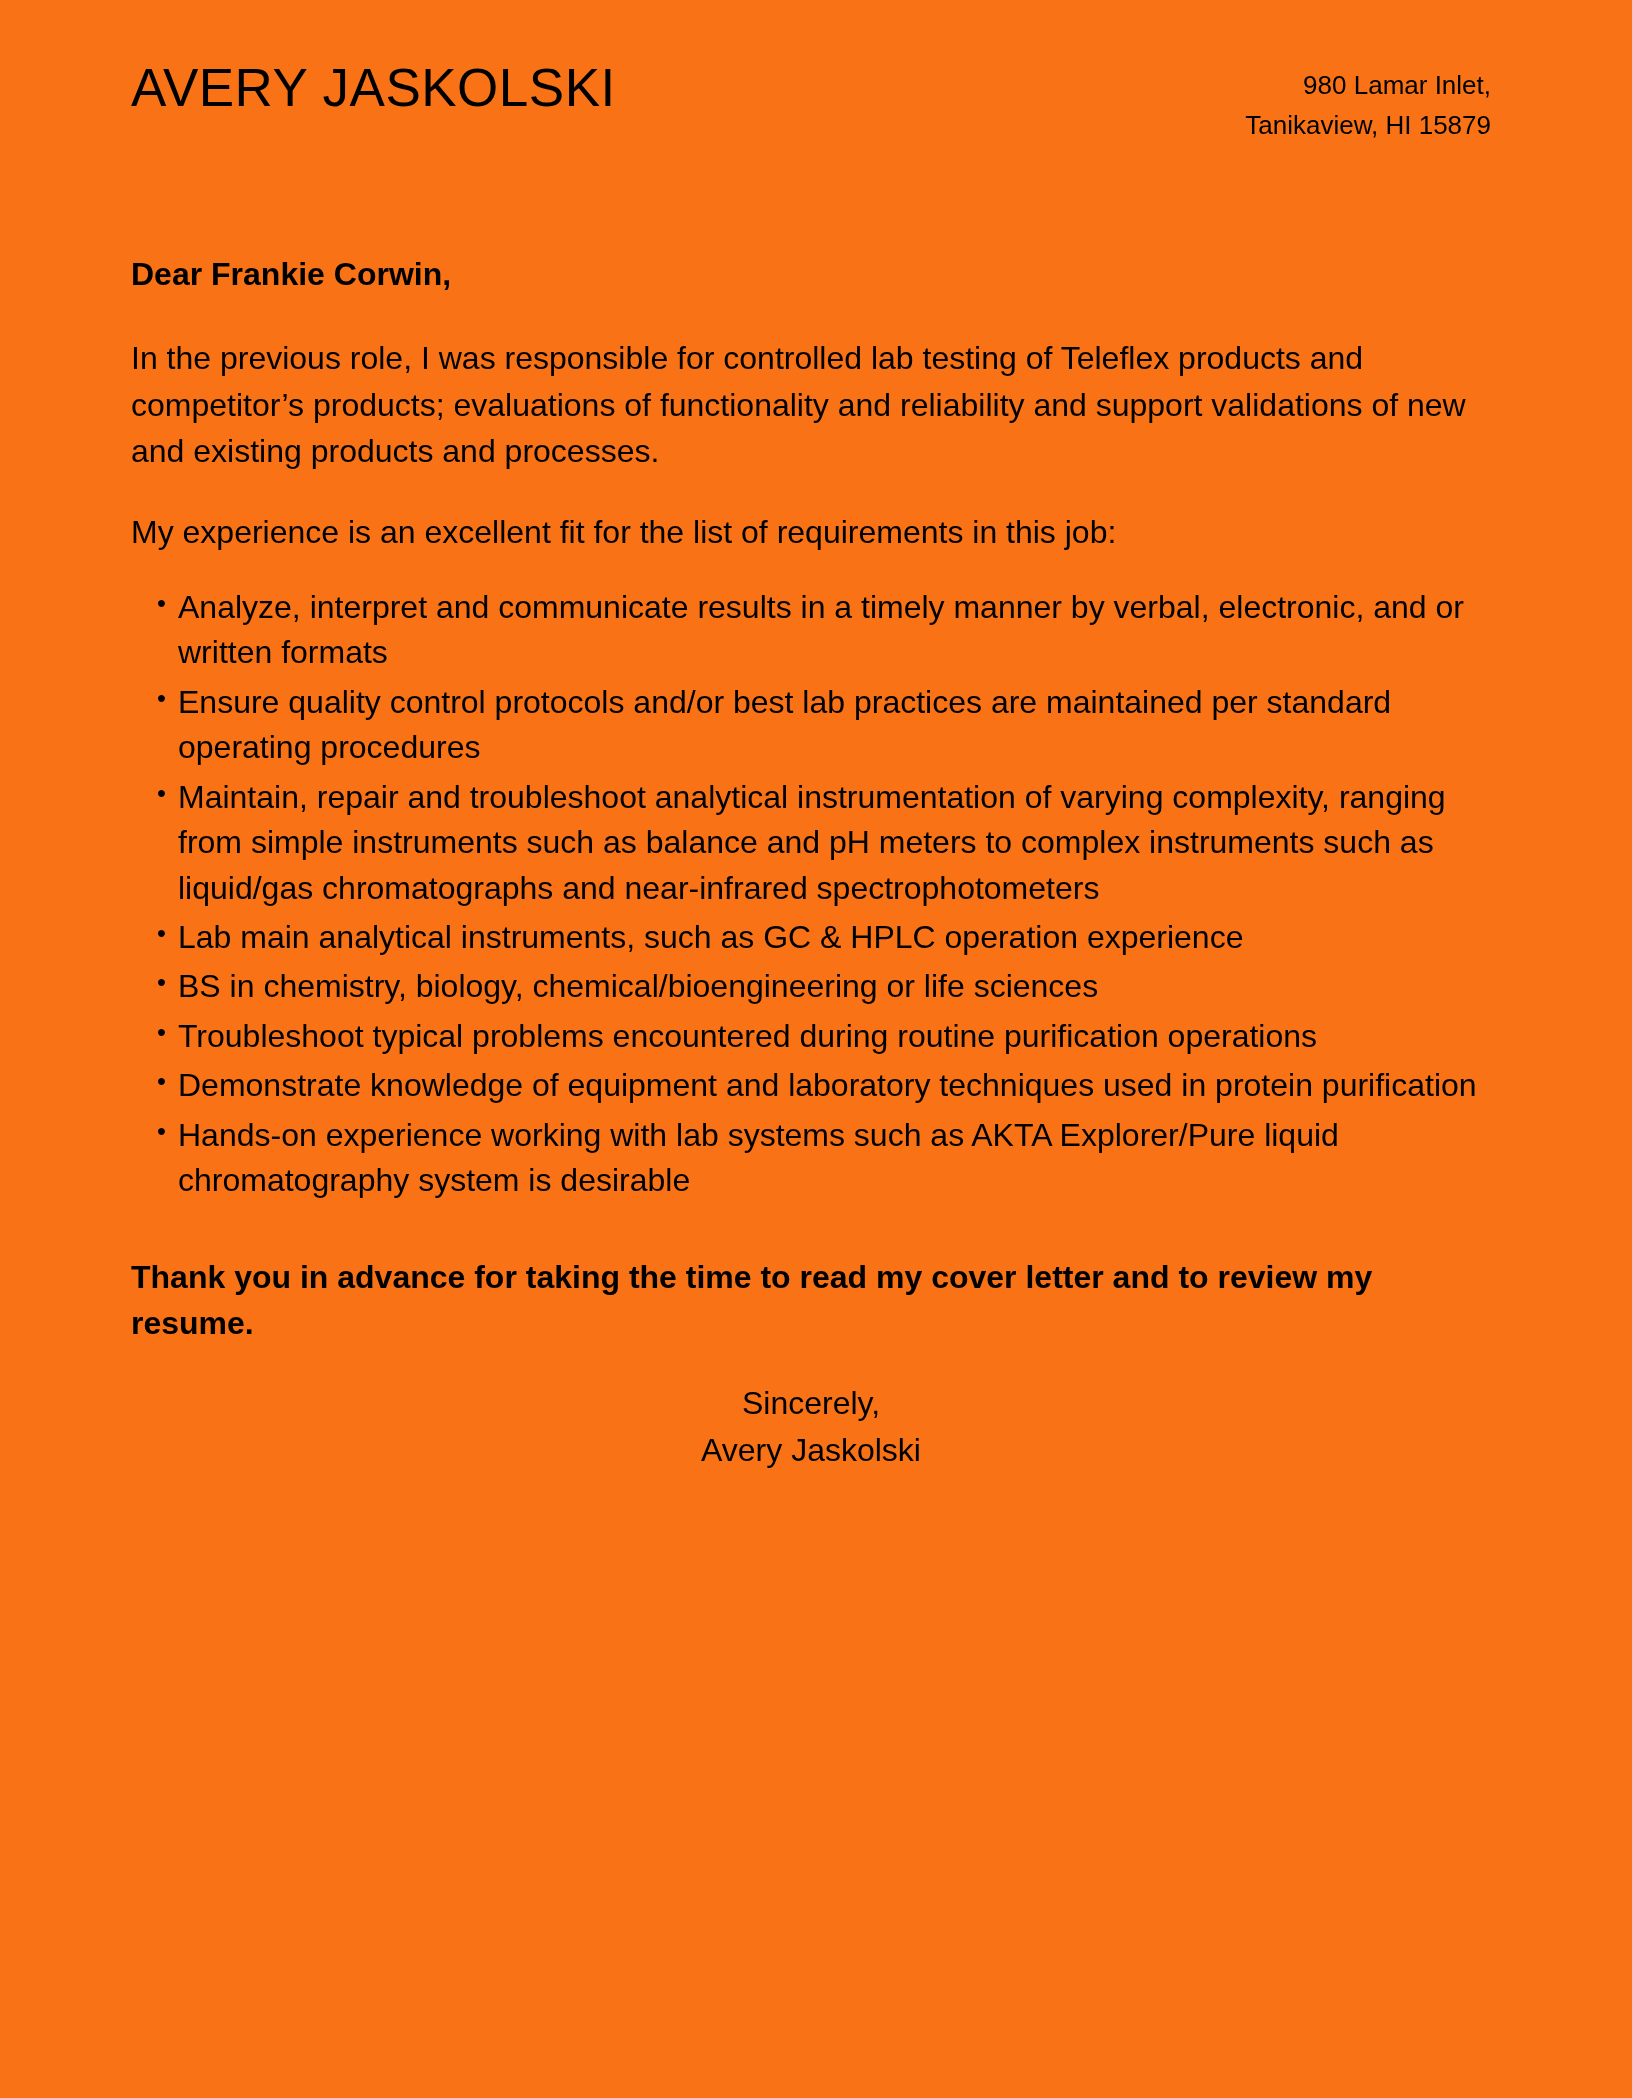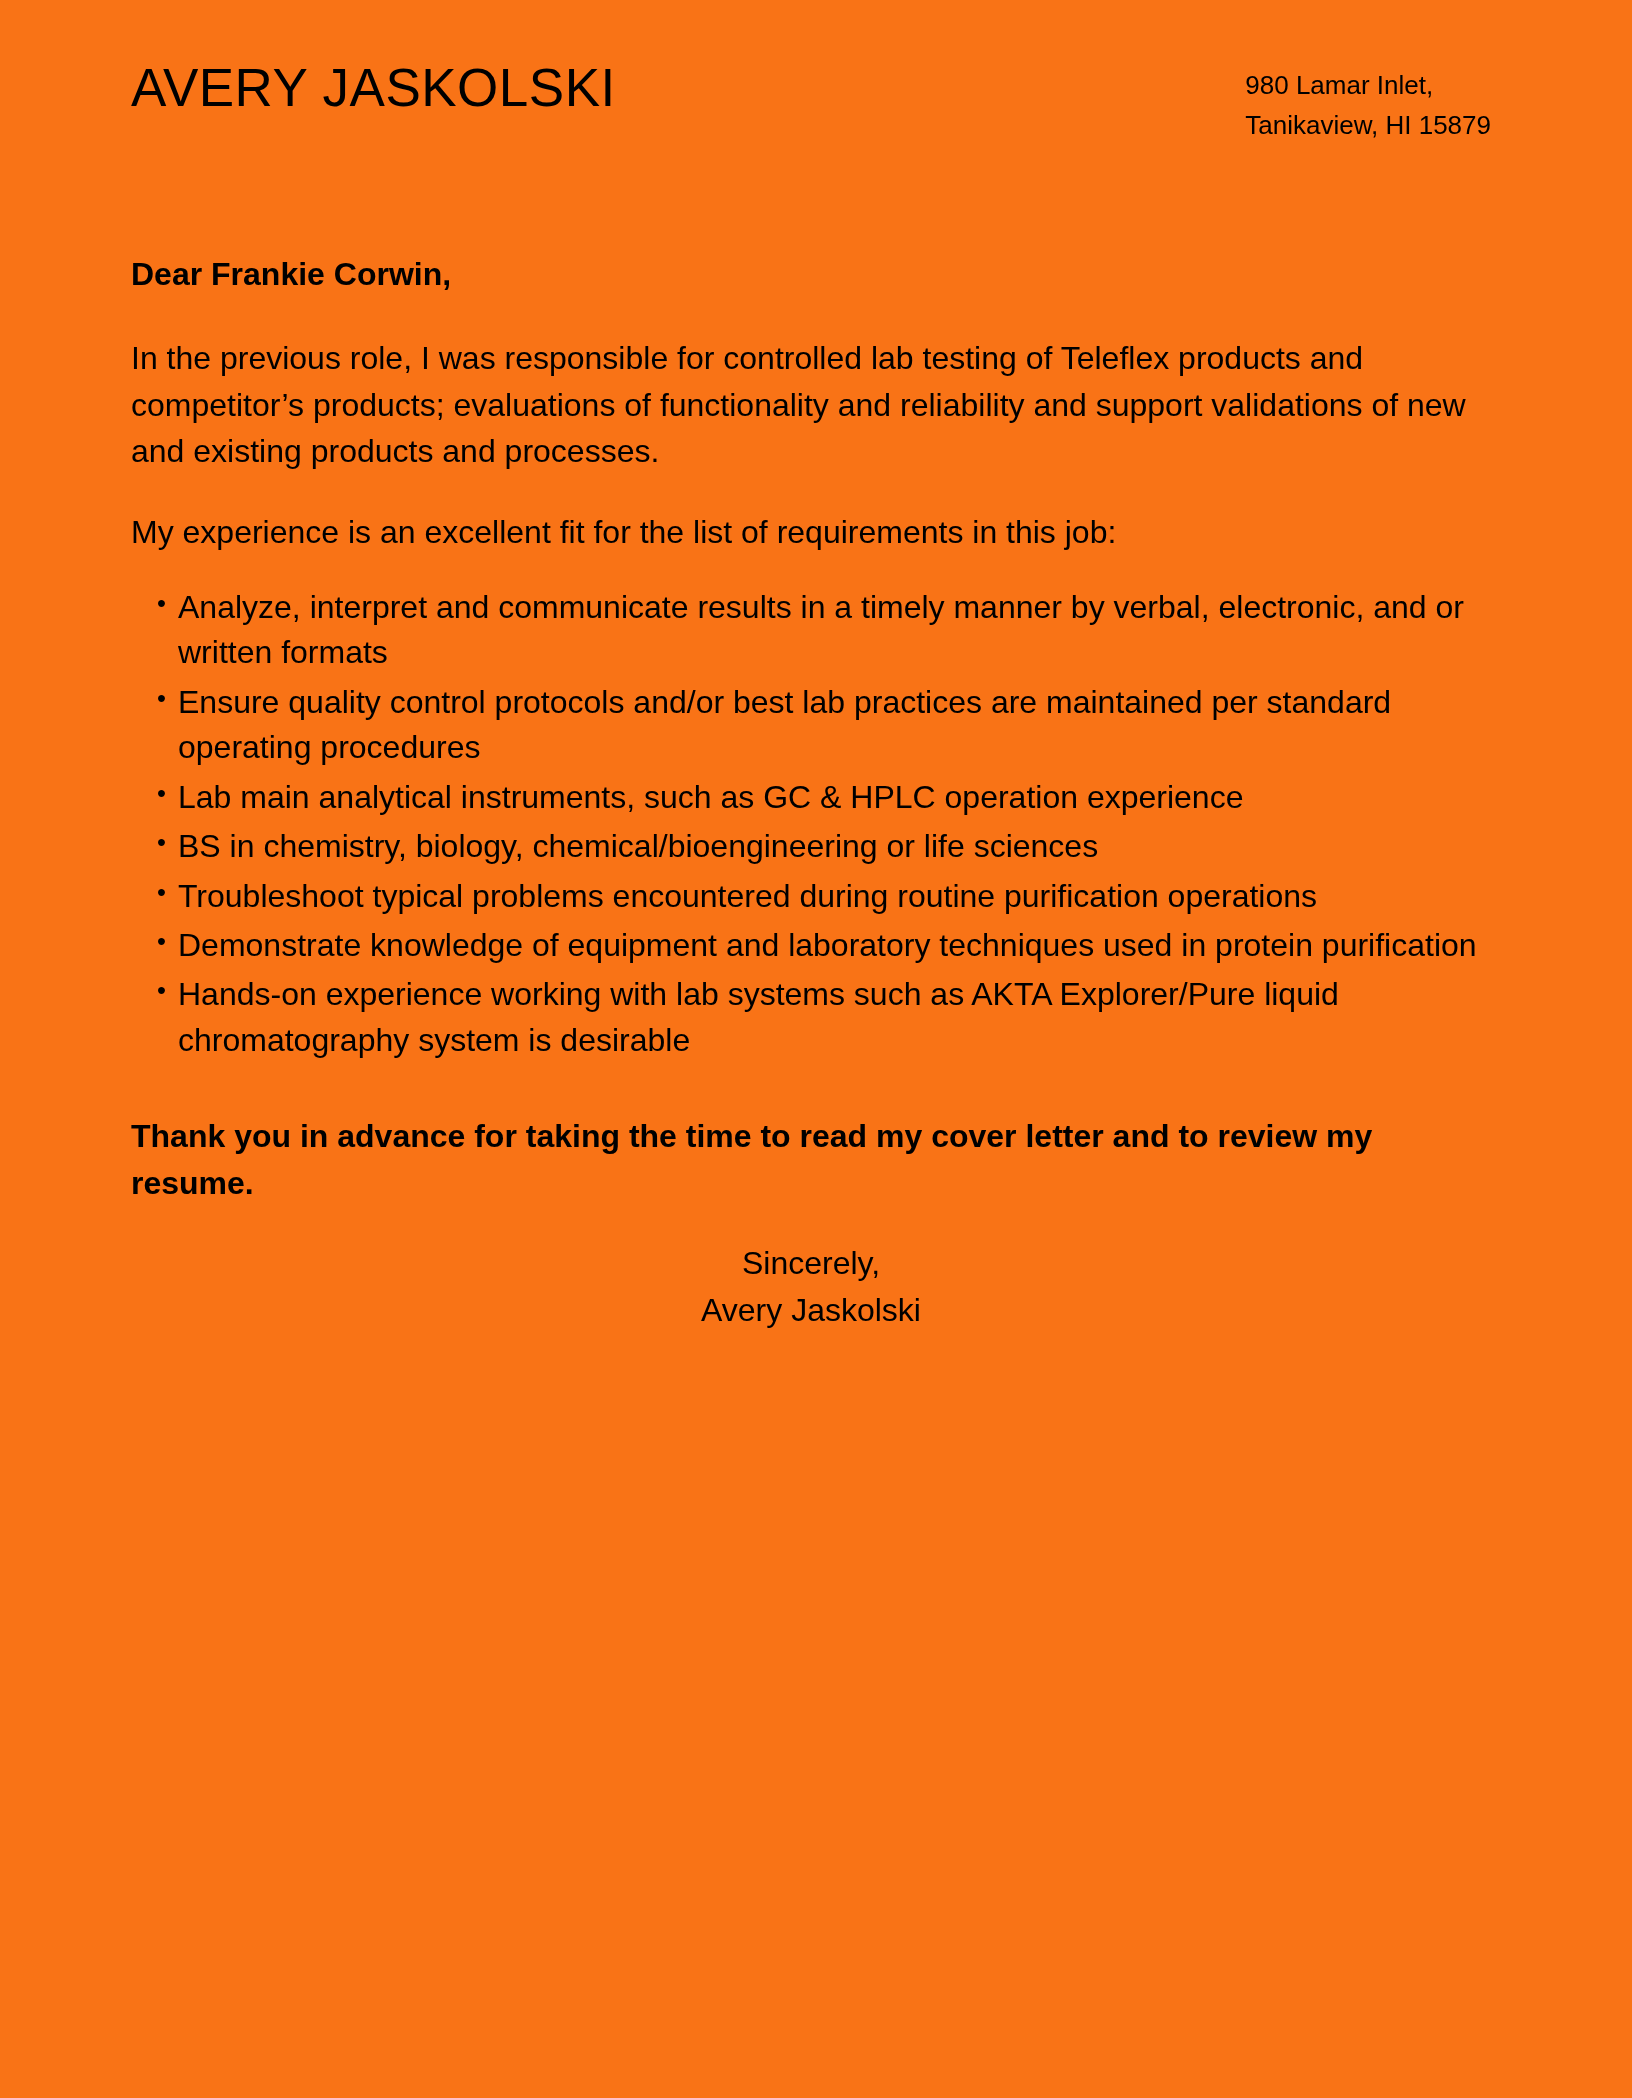--- a/index.html
+++ b/index.html
@@ -36,20 +36,21 @@
   }
   .name-title {
     font-size: 53px;
     font-weight: 400;
     letter-spacing: 0.5px;
     line-height: 1.12;
     white-space: nowrap;
     margin: 0;
   }
   .address-block {
+    text-align: right;
     font-size: 26px;
     line-height: 1.52;
     padding-top: 8px;
     white-space: nowrap;
   }
   .address-line { display: block; }
 
   
   .letter-body {
     margin-top: 106px;
@@ -117,20 +118,21 @@
       <p class="salutation">Dear Frankie Corwin,</p>
 
 
       <p class="paragraph">In the previous role, I was responsible for controlled lab testing of Teleflex products and competitor’s products; evaluations of functionality and reliability and support validations of new and existing products and processes.</p>
 
       <p class="paragraph tight-after">My experience is an excellent fit for the list of requirements in this job:</p>
 
       <ul class="requirements-list">
         <li class="requirement-item">Analyze, interpret and communicate results in a timely manner by verbal, electronic, and or written formats</li>
         <li class="requirement-item">Ensure quality control protocols and/or best lab practices are maintained per standard operating procedures</li>
+        <li class="requirement-item">Maintain, repair and troubleshoot analytical instrumentation of varying complexity, ranging from simple instruments such as balance and pH meters to complex instruments such as liquid/gas chromatographs and near-infrared spectrophotometers</li>
         <li class="requirement-item">Lab main analytical instruments, such as GC &amp; HPLC operation experience</li>
         <li class="requirement-item">BS in chemistry, biology, chemical/bioengineering or life sciences</li>
         <li class="requirement-item">Troubleshoot typical problems encountered during routine purification operations</li>
         <li class="requirement-item">Demonstrate knowledge of equipment and laboratory techniques used in protein purification</li>
         <li class="requirement-item">Hands-on experience working with lab systems such as AKTA Explorer/Pure liquid chromatography system is desirable</li>
       </ul>
 
       <p class="closing-line">Thank you in advance for taking the time to read my cover letter and to review my resume.</p>
 
       <div class="signature-block">

